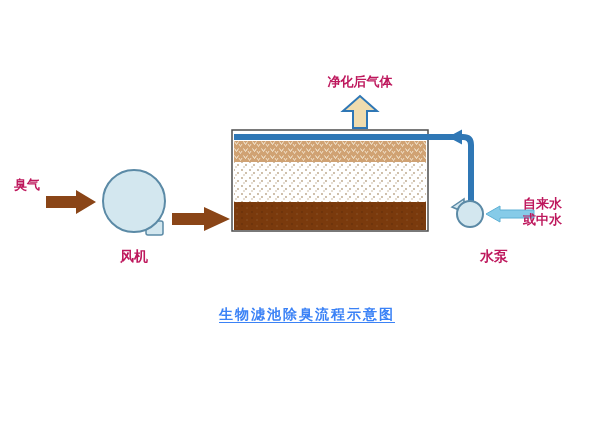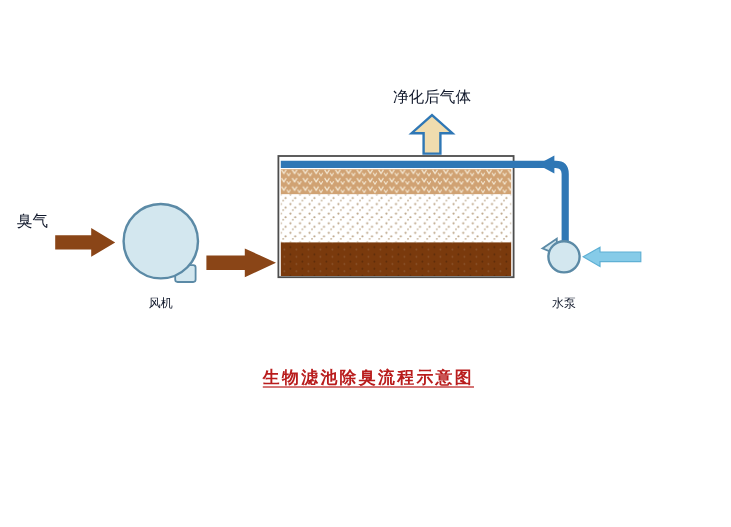--- a/index.html
+++ b/index.html
@@ -20,37 +20,37 @@
   .canvas{
     position:relative;
     width:609px;height:439px;
     background:#ffffff;
     overflow:hidden;
     font-family:"DejaVu Sans","Liberation Sans",sans-serif;
   }
   .shapes{position:absolute;left:0;top:0;}
   .lbl{
     position:absolute;
-    color:#0f172a;
-    font-weight:normal;
+    color:#be185d;
+    font-weight:bold;
     font-size:13px;
     line-height:1.25;
     white-space:nowrap;
   }
   .lbl.center{text-align:center;}
-  .lbl.big{font-size:10px;text-align:center;}
+  .lbl.big{font-size:14px;text-align:center;}
   .water-src span{display:block;}
   .diagram-title{
     position:absolute;
     left:157px;top:306px;width:300px;
     text-align:center;
     font-size:14px;
     font-weight:bold;
     letter-spacing:2px;
-    color:#b91c1c;
+    color:#3b82f6;
     text-decoration:underline;
     text-underline-offset:3px;
   }
 </style>
 </head>
 <body>
 
 <div class="canvas">
 
   <svg class="shapes" width="609" height="439" viewBox="0 0 609 439">
@@ -100,20 +100,24 @@
     </g>
 
     <polygon points="486,214 500,206 500,210 534,210 534,218 500,218 500,222" fill="var(--cyan-arrow)" stroke="var(--cyan-arrow-stroke)" stroke-width="1"></polygon>
   </svg>
 
   <div class="lbl" style="left:14px;top:177px;">臭气</div>
 
   <div class="lbl big center" style="left:104px;top:248px;width:60px;">风机</div>
 
 
-  <div class="lbl big center" style="left:446px;top:248px;width:48px;">水泵</div>
+  <div class="lbl big center" style="left:470px;top:248px;width:48px;">水泵</div>
 
   <div class="lbl center" style="left:300px;top:74px;width:120px;">净化后气体</div>
 
+  <div class="lbl water-src" style="left:523px;top:196px;">
+    <span>自来水</span>
+    <span>或中水</span>
+  </div>
 
   <div class="diagram-title">生物滤池除臭流程示意图</div>
 
 </div>
 
 </body></html>

